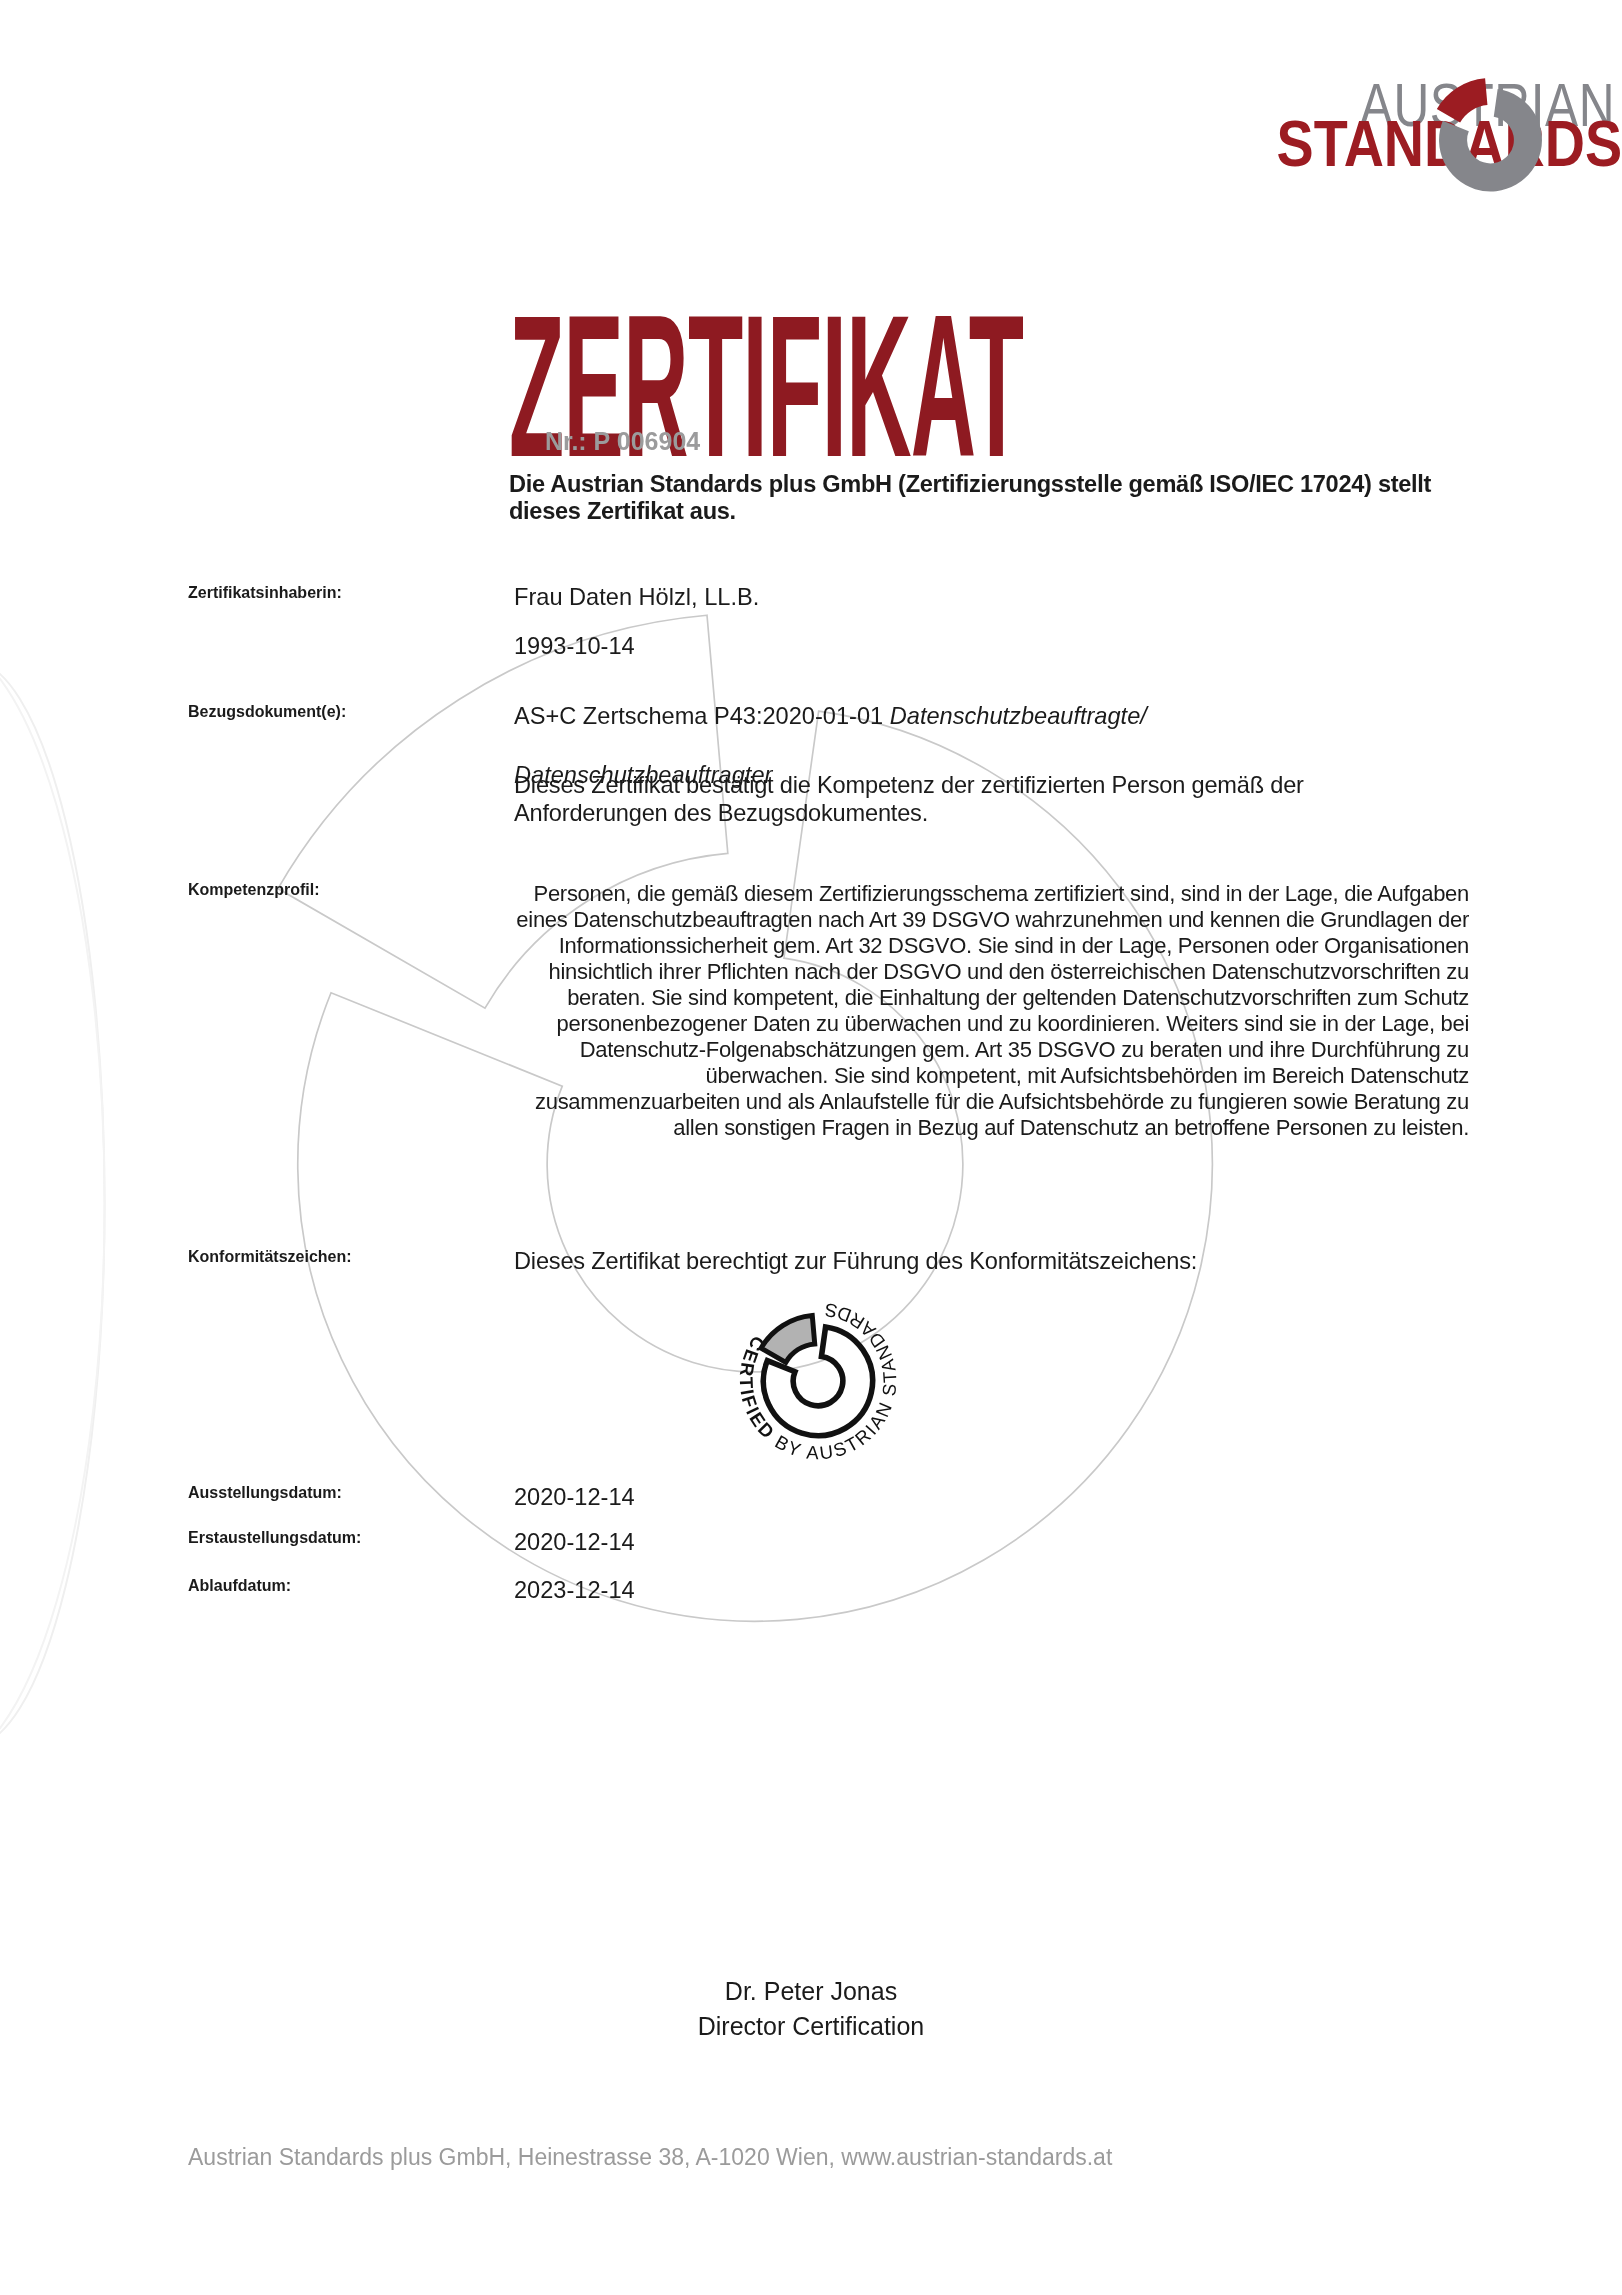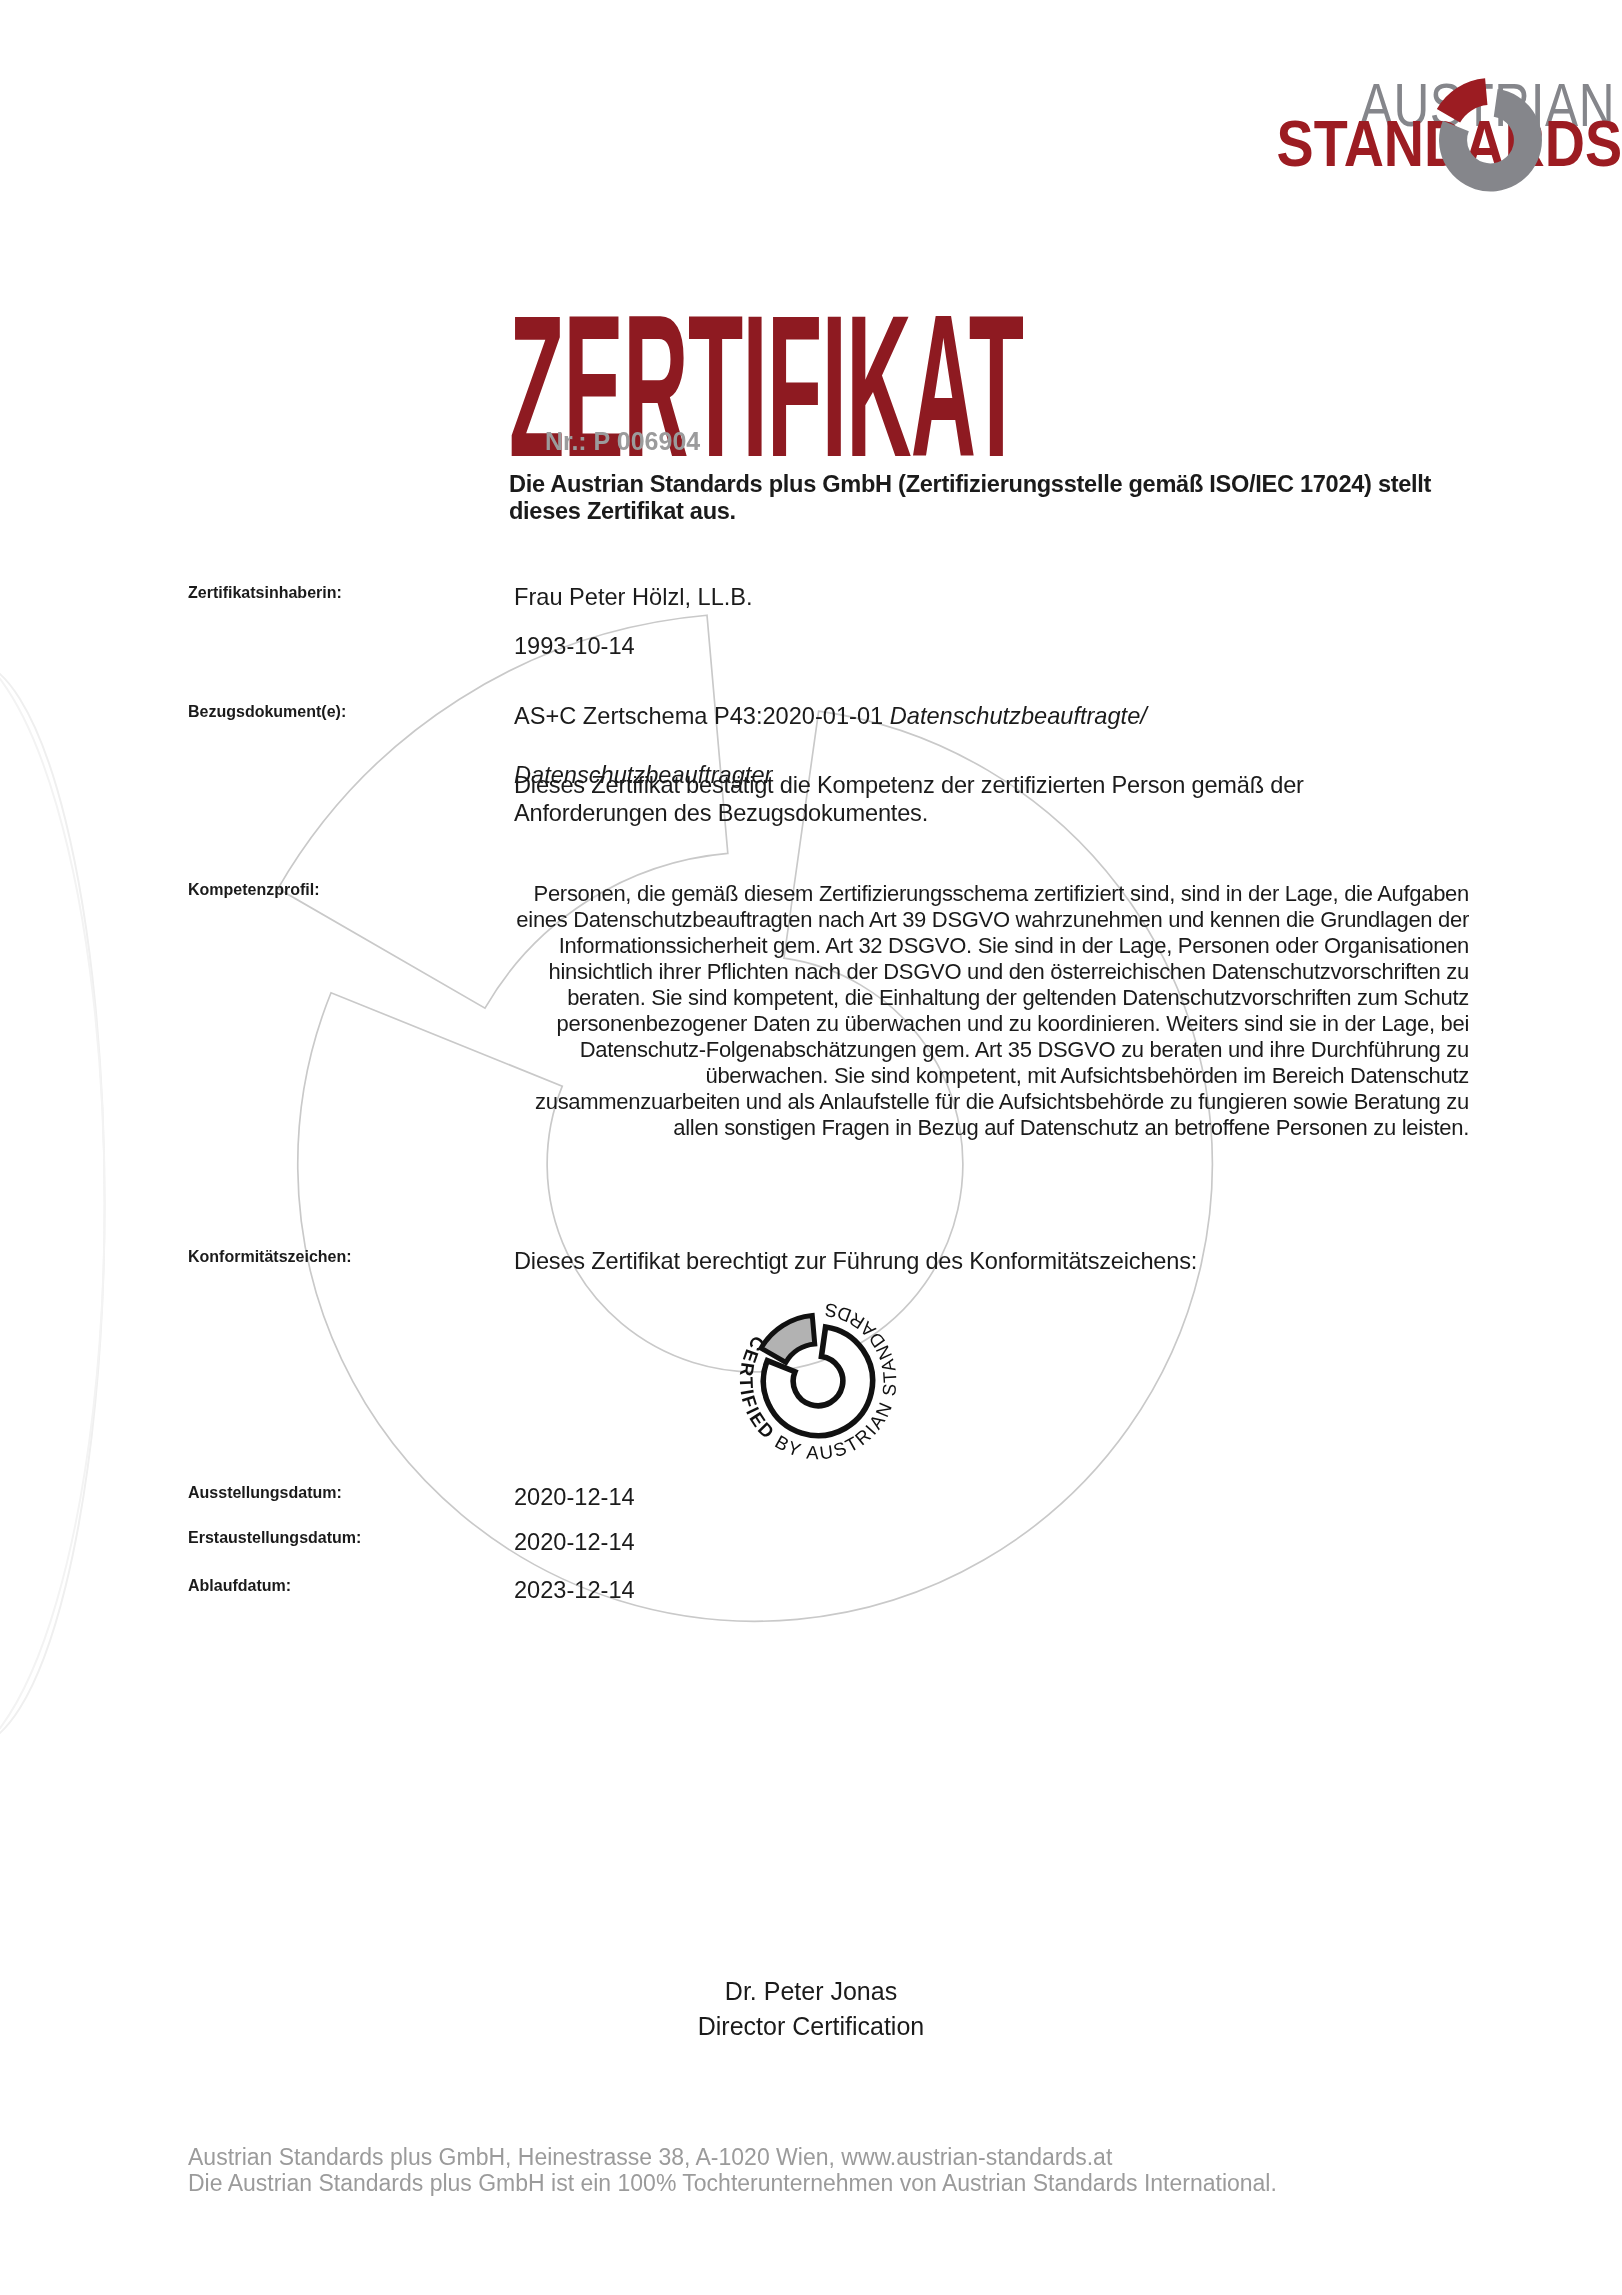--- a/index.html
+++ b/index.html
@@ -65,21 +65,21 @@
   <svg class="brand-symbol" width="131" height="134" viewBox="-112 -112 224 224">
     <path d="M 12.25 -87.15 A 88 88 0 1 1 -81.59 -32.96 L -37.09 -14.98 A 40 40 0 1 0 5.57 -39.61 Z" fill="#85868b"></path>
     <path d="M -9.24 -105.60 A 106 106 0 0 0 -91.80 -53.00 L -51.96 -30.00 A 60 60 0 0 1 -5.23 -59.77 Z" fill="#9c1c22"></path>
   </svg>
 
   <div class="title">ZERTIFIKAT</div>
   <div class="cert-no">Nr.: P 006904</div>
   <div class="issuer">Die Austrian Standards plus GmbH (Zertifizierungsstelle gemäß ISO/IEC 17024) stellt dieses Zertifikat aus.</div>
 
   <div class="flabel" style="top:584px">Zertifikatsinhaberin:</div>
-  <div class="fvalue" style="top:584px">Frau Peter Hölzl, LL.B.</div>
+  <div class="fvalue" style="top:584px">Frau Daten Hölzl, LL.B.</div>
   <div class="fvalue" style="top:633px">1993-10-14</div>
 
   <div class="flabel" style="top:703px">Bezugsdokument(e):</div>
   <div class="fvalue" style="top:703px;white-space:nowrap"><span>AS+C Zertschema P43:2020-01-01 </span><span class="italic">Datenschutzbeauftragte/</span></div>
   <div class="fvalue italic" style="top:762px">Datenschutzbeauftragter</div>
   <div class="note" style="top:772px">Dieses Zertifikat bestätigt die Kompetenz der zertifizierten Person gemäß der Anforderungen des Bezugsdokumentes.</div>
 
   <div class="flabel" style="top:881px">Kompetenzprofil:</div>
   <div class="para" style="top:881px">Personen, die gemäß diesem Zertifizierungsschema zertifiziert sind, sind in der Lage, die Aufgaben eines Datenschutzbeauftragten nach Art 39 DSGVO wahrzunehmen und kennen die Grundlagen der Informationssicherheit gem. Art 32 DSGVO. Sie sind in der Lage, Personen oder Organisationen hinsichtlich ihrer Pflichten nach der DSGVO und den österreichischen Datenschutzvorschriften zu beraten. Sie sind kompetent, die Einhaltung der geltenden Datenschutzvorschriften zum Schutz personenbezogener Daten zu überwachen und zu koordinieren. Weiters sind sie in der Lage, bei Datenschutz-Folgenabschätzungen gem. Art 35 DSGVO zu beraten und ihre Durchführung zu überwachen. Sie sind kompetent, mit Aufsichtsbehörden im Bereich Datenschutz zusammenzuarbeiten und als Anlaufstelle für die Aufsichtsbehörde zu fungieren sowie Beratung zu allen sonstigen Fragen in Bezug auf Datenschutz an betroffene Personen zu leisten.</div>
 
@@ -107,17 +107,16 @@
   <div class="flabel" style="top:1577px">Ablaufdatum:</div>
   <div class="fvalue" style="top:1577px">2023-12-14</div>
 
   <div class="signature">
     <div>Dr. Peter Jonas</div>
     <div>Director Certification</div>
   </div>
 
   <div class="footer">
     <div>Austrian Standards plus GmbH, Heinestrasse 38, A-1020 Wien, www.austrian-standards.at</div>
-    <div>Die Austrian Standards plus GmbH ist ein 100% Tochterunternehmen von Austrian Standards International.</div>
   </div>
 
 </div>
 
 
 </body></html>

